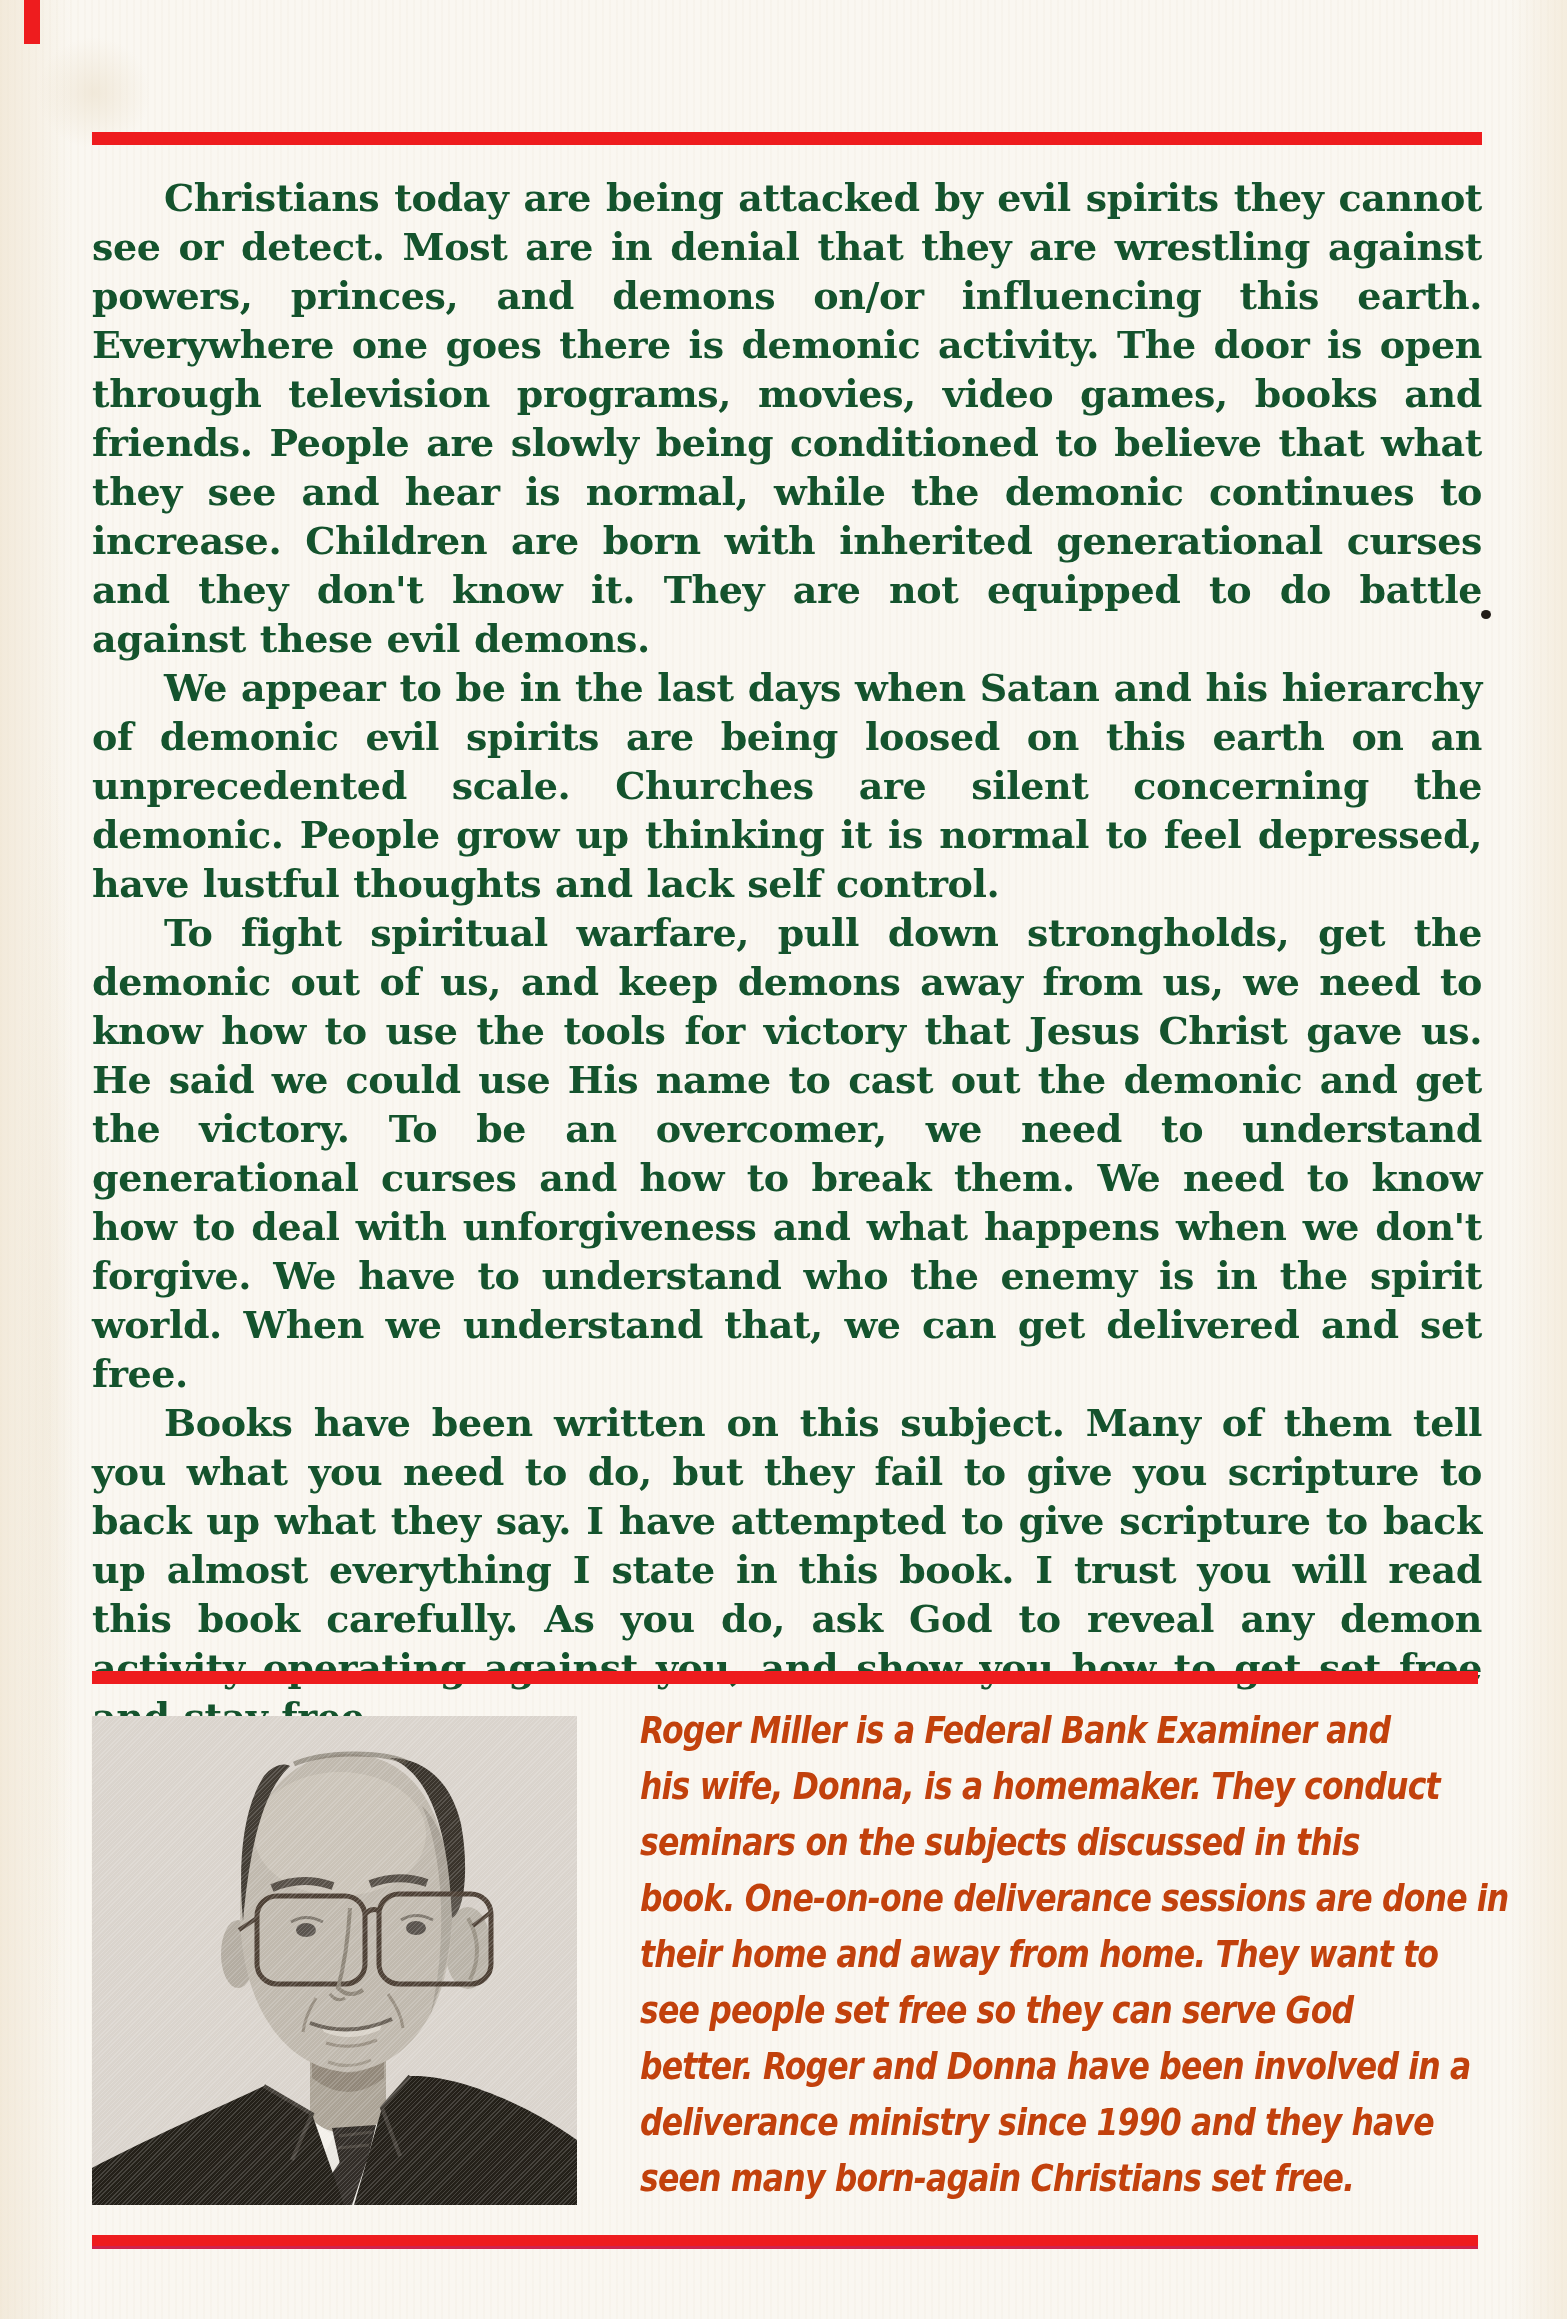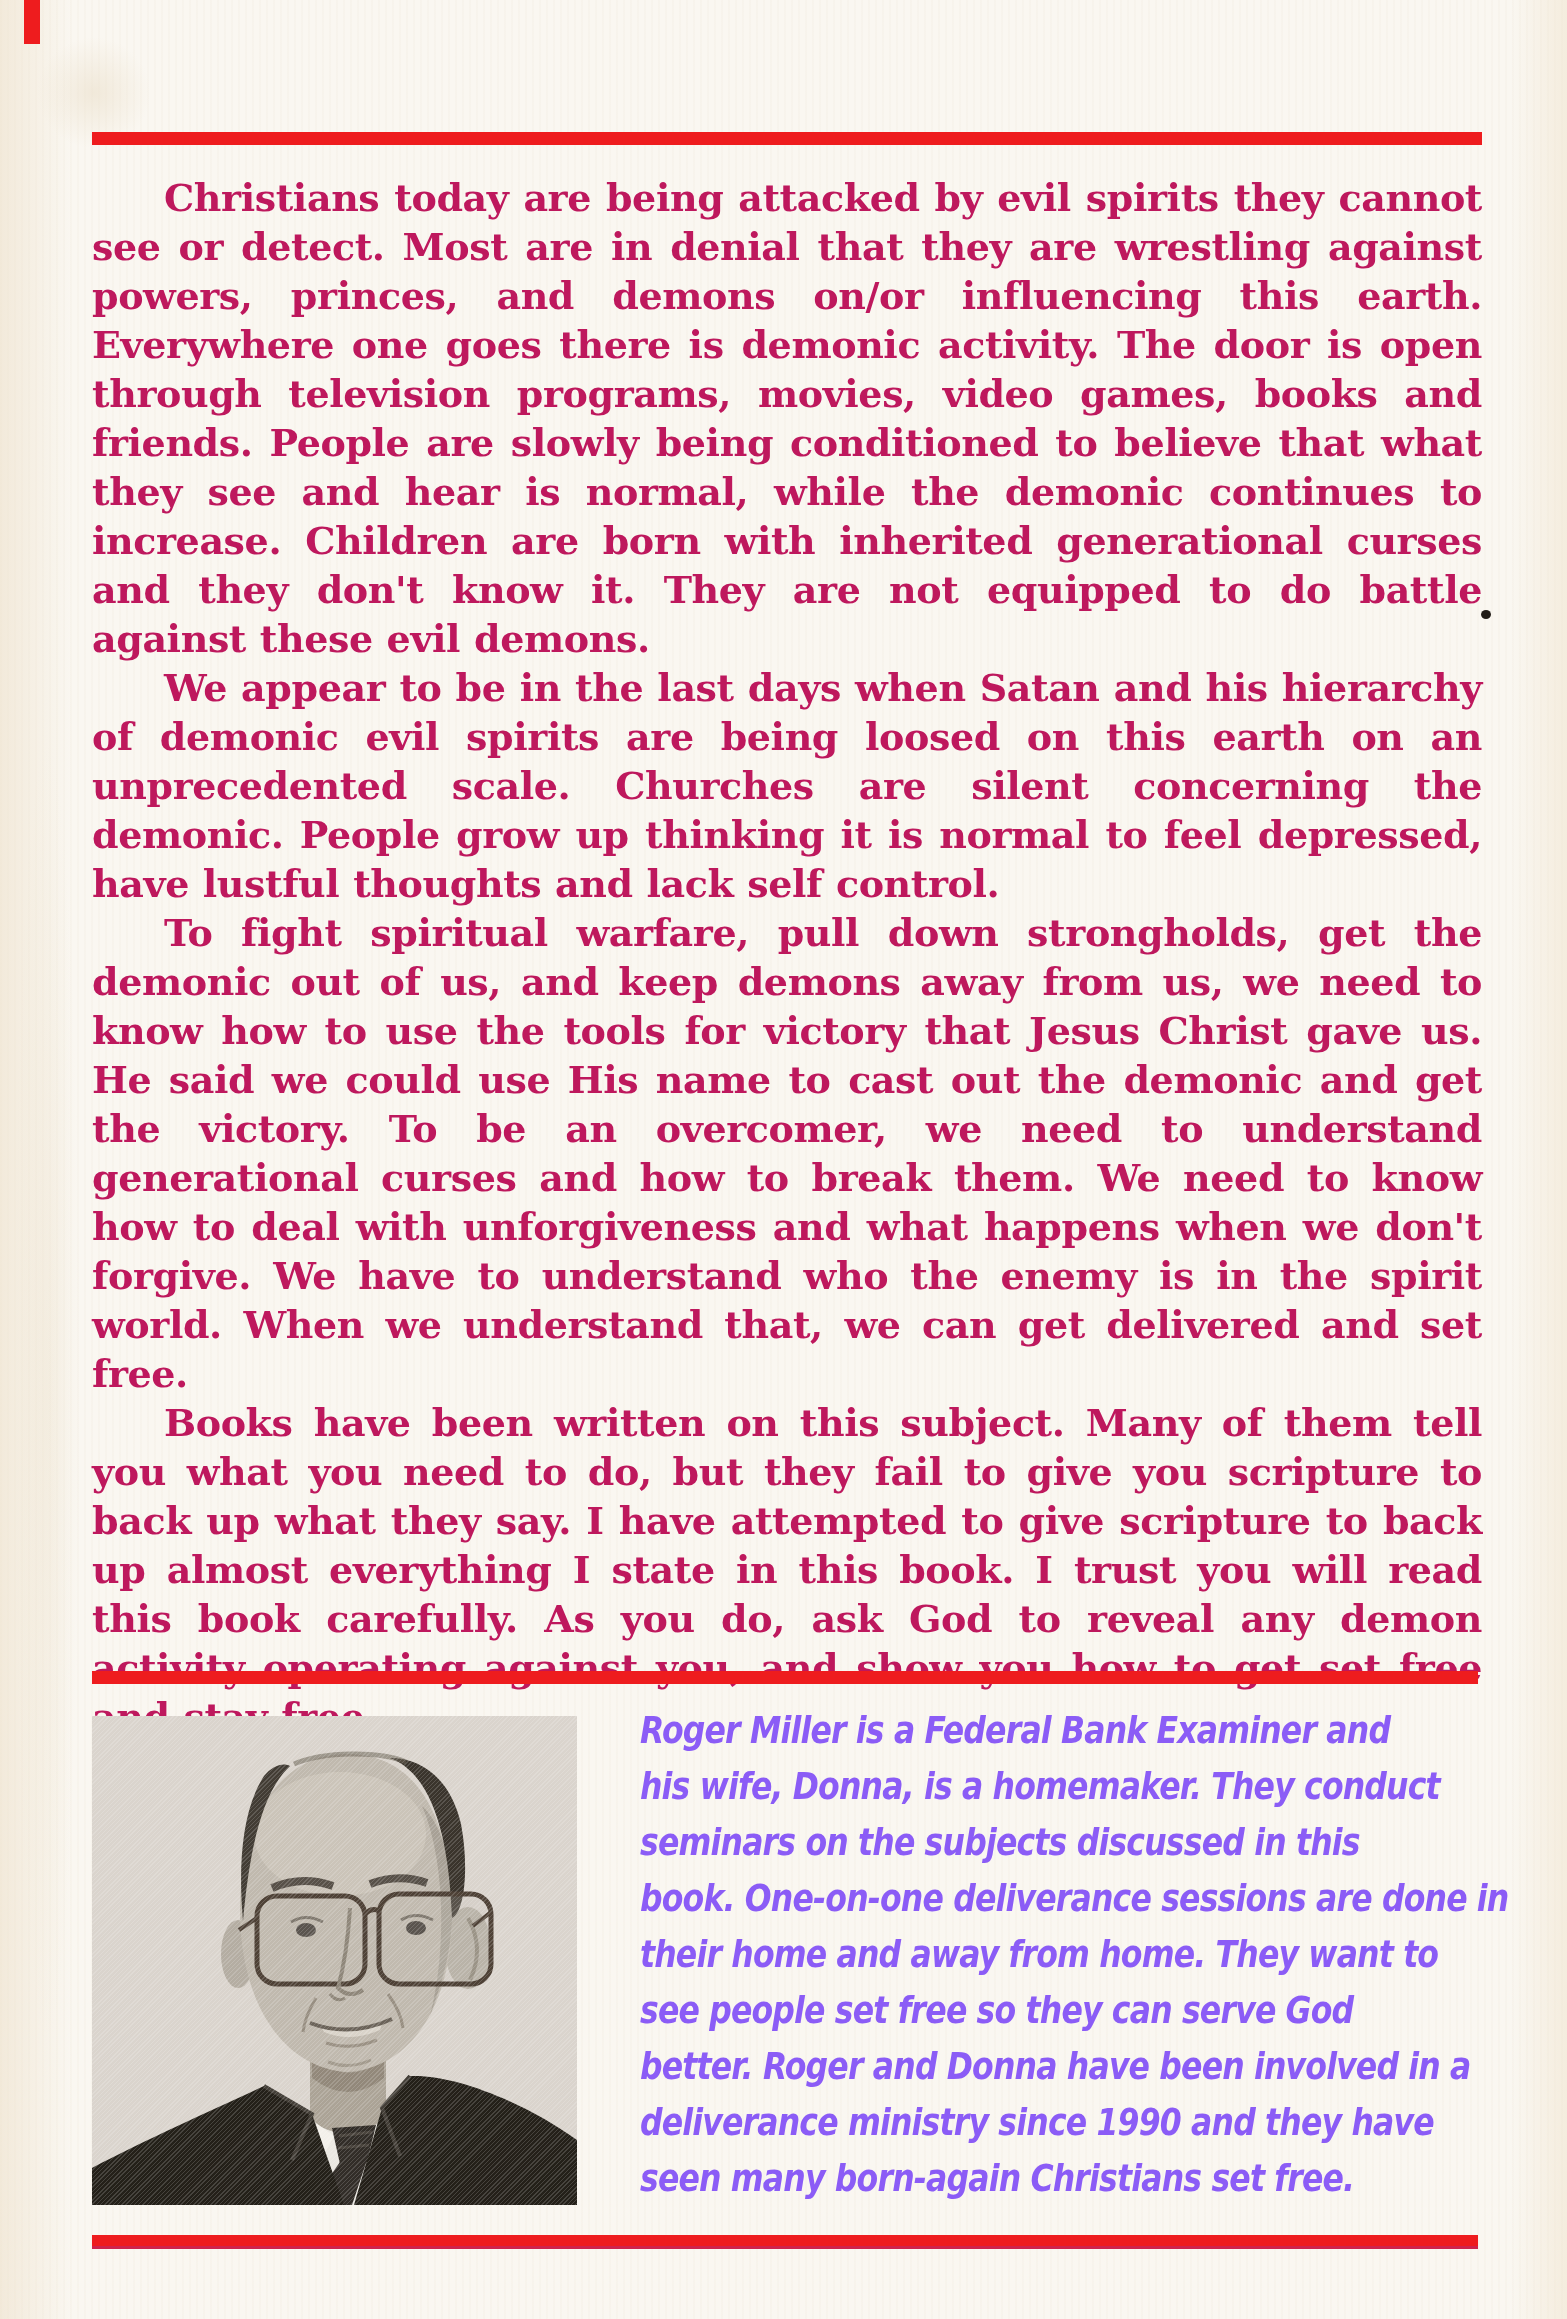--- a/index.html
+++ b/index.html
@@ -34,41 +34,41 @@
   .rule {
     position: absolute; left: 92px; height: 13px;
     background: #ee1c1e;
   }
   .rule-top    { top: 132px;  width: 1390px; }
   .rule-middle { top: 1671px; width: 1386px; }
   .rule-bottom { top: 2235px; width: 1386px; height: 11px;
                  border-bottom: 3px solid rgba(170,45,130,.45); }
   .body-text {
     position: absolute; left: 92px; top: 173px; width: 1390px;
-    color: #be185d;
+    color: #14532d;
     font-size: 38px; line-height: 49px; font-weight: 700;
     letter-spacing: -0.4px; word-spacing: 1px;
     text-align: justify;
   }
   .body-text p { margin: 0; text-indent: 72px; }
   .photo {
     position: absolute; left: 92px; top: 1716px;
     width: 485px; height: 489px; margin: 0;
     background: #ded9d2;
   }
   .photo svg { display: block; }
   .photo .photo-moire {
     position: absolute; inset: 0;
     background: repeating-linear-gradient(135deg,
       rgba(255,255,255,.16) 0 1px, rgba(0,0,0,0) 1px 3px);
     pointer-events: none;
   }
   .bio {
     position: absolute; left: 640px; top: 1702px; width: 860px;
-    color: #8b5cf6;
+    color: #c2410c;
   }
   .bio-line {
     font-family: "DejaVu Sans", sans-serif;
     font-style: italic; font-weight: 700;
     font-size: 38px; line-height: 56px;
     letter-spacing: -1px; white-space: nowrap;
     transform: scaleX(.83); transform-origin: 0 50%;
   }
   .ink-speck {
     position: absolute; left: 1481px; top: 610px;

